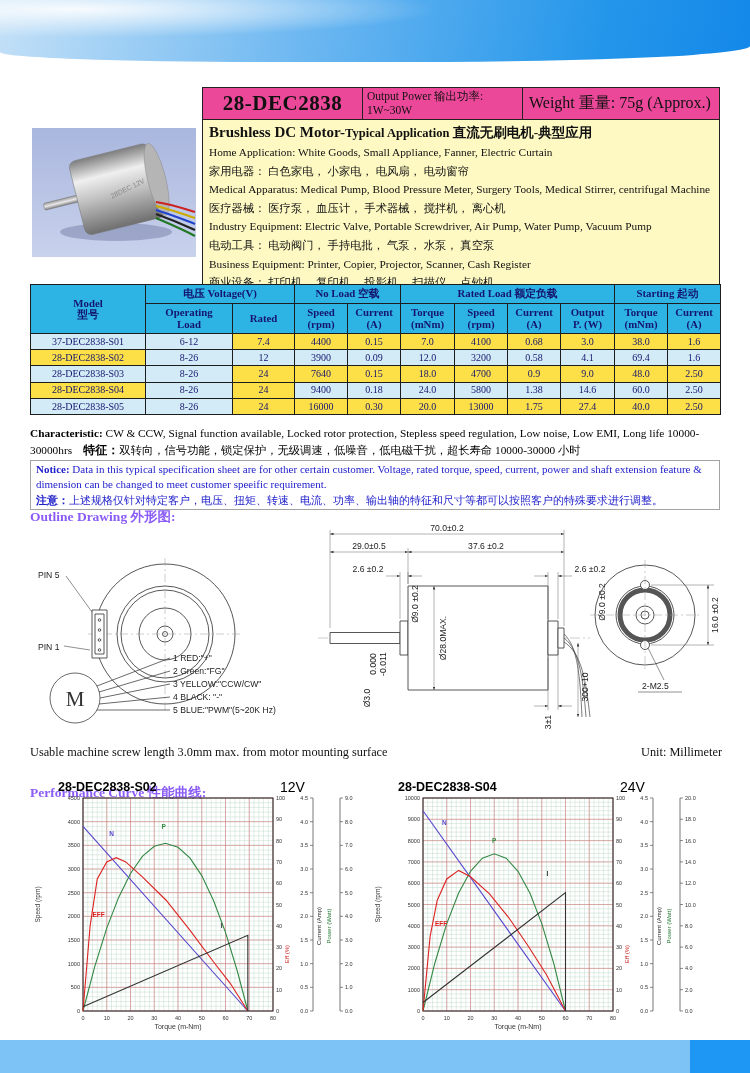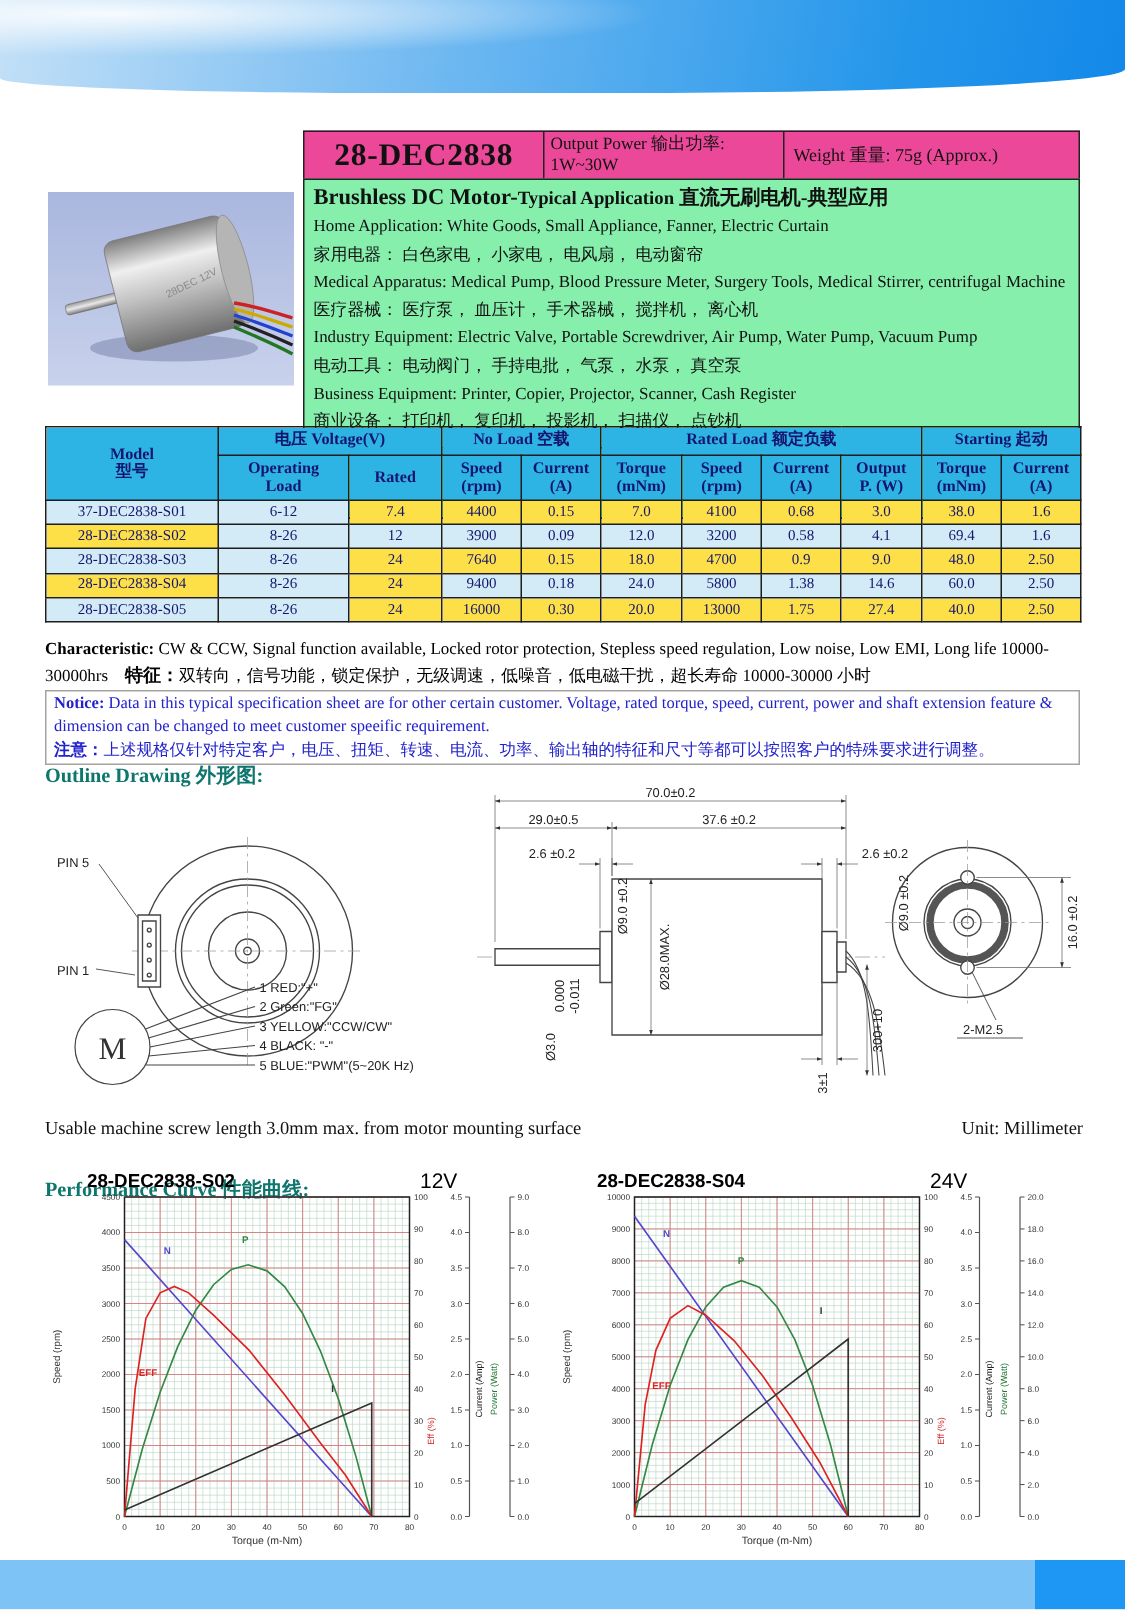--- a/index.html
+++ b/index.html
@@ -14,25 +14,25 @@
       linear-gradient(100deg,#c3e0f7 0%,#6eb8f1 40%,#2496ea 80%,#1488e9 100%);
     border-radius:0 0 45% 35% / 0 0 16px 10px;}
 
   
   .htable{left:202px;top:87px;width:518px;height:33px;display:flex;border:1.6px solid #222;box-sizing:border-box;background:#ec4899;}
   .hcell{border-right:1.2px solid #222;box-sizing:border-box;overflow:hidden;}
   .hcell:last-child{border-right:none;}
   .hmodel{width:160px;display:flex;align-items:center;justify-content:center;
           font-size:21px;font-weight:bold;letter-spacing:.5px;}
   .hout{width:160px;padding:1px 4px;font-size:11.5px;line-height:14px;}
-  .hweight{width:196px;display:flex;align-items:center;padding-left:6px;font-size:12px;}
+  .hweight{width:196px;display:flex;align-items:center;padding-left:6px;font-size:16px;}
 
   
   .appbox{left:202px;top:119px;width:518px;height:227px;border:1.6px solid #222;box-sizing:border-box;
-          padding:2px 6px 0 6px;background:#86efac;}
+          padding:2px 6px 0 6px;background:#fef9c3;}
   .apptitle{font-size:15px;font-weight:bold;line-height:20px;}
   .apptitle .t2{font-size:12.5px;}
   .apptitle .t3{font-size:13.5px;}
   .appline{font-size:11.3px;line-height:18.6px;white-space:normal;}
 
   
   .photo{left:32px;top:128px;width:164px;height:129px;}
 
   
   table.spec{left:30px;top:284px;position:absolute;border-collapse:collapse;table-layout:fixed;width:690px;
@@ -46,21 +46,21 @@
   .sub2{height:30px;}
   .grp{height:19px;}
 
   
   .chartext{left:30px;top:425px;width:692px;font-size:11.3px;line-height:16.5px;color:#000;}
   .chartext b.cn{font-size:12px;}
   .notice{left:30px;top:460px;width:690px;box-sizing:border-box;border:1px solid #a3a3a3;
           padding:1px 5px;font-size:11px;line-height:15.3px;color:#2222cc;}
   .notice b{color:#2222cc;}
 
-  .sechead{font-size:13.5px;font-weight:bold;color:#0f766e;}
+  .sechead{font-size:13.5px;font-weight:bold;color:#8b5cf6;}
 
   
   svg{overflow:visible;}
   .dwg{left:30px;top:522px;}
   .dwg line,.dwg path,.dwg rect,.dwg circle,.dwg polyline{vector-effect:non-scaling-stroke;}
   .dt{font-size:8.6px;fill:#222;font-family:"Liberation Sans",sans-serif;}
   .note-line{left:30px;top:745px;width:692px;font-size:12.3px;}
   .unit{position:absolute;right:0;top:0;}
 
   

